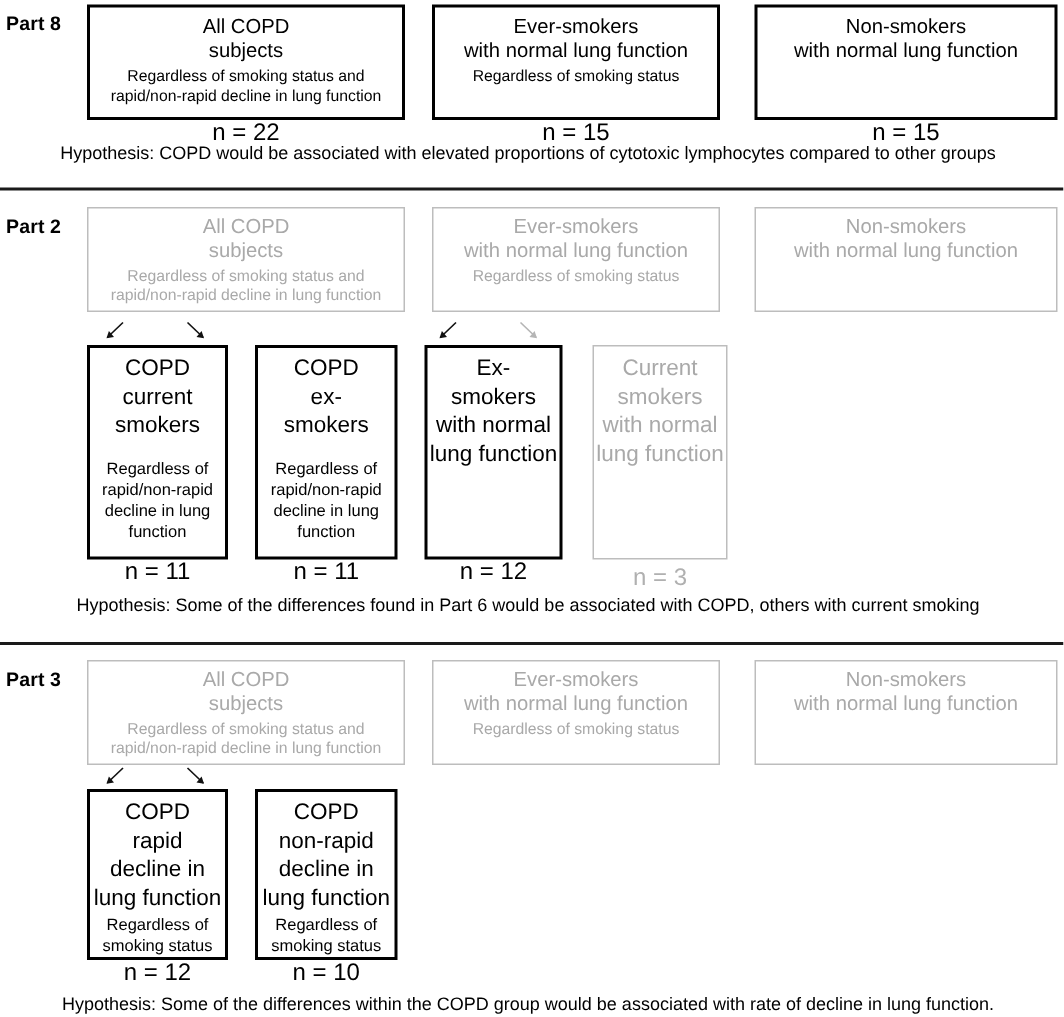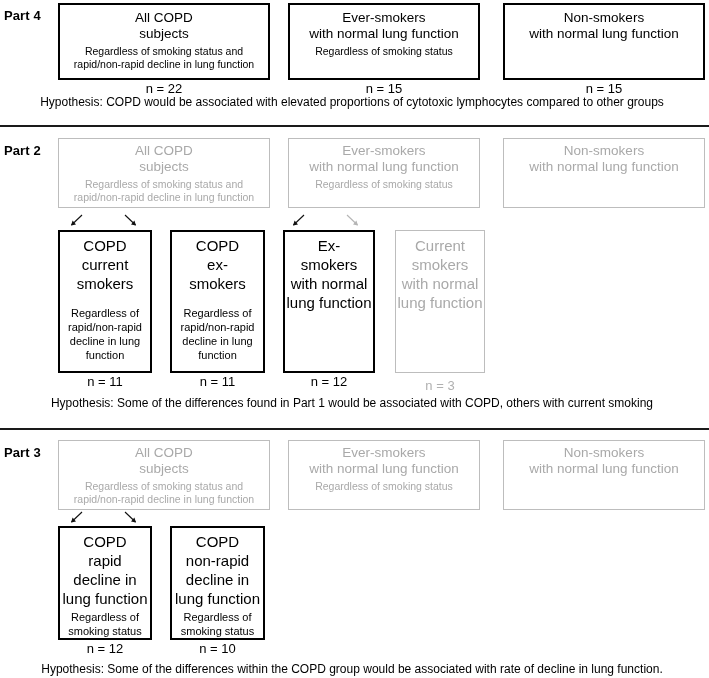--- a/index.html
+++ b/index.html
@@ -80,21 +80,21 @@
   .box .sub-sm {
     font-size: 11px;
     line-height: 14px;
     white-space: pre-line;
     text-align: center;
   }
 
   
   .nlabel {
     position: absolute;
-    font-size: 13px;
+    font-size: 16px;
     line-height: 13px;
     text-align: center;
     white-space: nowrap;
   }
   .nlabel.ghost { color: #b0b0b0; }
 
   
   .arrow {
     position: absolute;
     width: 16px;
@@ -112,21 +112,21 @@
     line-height: 13px;
     white-space: nowrap;
     color: #000;
   }
 </style>
 </head>
 <body>
 
 <div class="part">
 
-  <div class="part-label" style="top:8px;">Part 4</div>
+  <div class="part-label" style="top:8px;">Part 8</div>
 
   <div class="box solid" style="left:58px; top:3px; width:212px; height:77px; padding-top:5px;">
     <div class="title">All COPD
 subjects</div>
     <div class="sub" style="margin-top:3px;">Regardless of smoking status and
 rapid/non-rapid decline in lung function</div>
   </div>
   <div class="nlabel" style="left:58px; top:82px; width:212px;">n = 22</div>
 
   <div class="box solid" style="left:288px; top:3px; width:192px; height:77px; padding-top:5px;">
@@ -229,21 +229,21 @@
 
   <div class="box ghost" style="left:395px; top:230px; width:90px; height:143px; padding-top:5px;">
     <div class="title-lg">Current
 smokers
 with normal
 lung function</div>
     <div class="sub-sm" style="margin-top:13px;"></div>
   </div>
   <div class="nlabel ghost" style="left:395px; top:379px; width:90px;">n = 3</div>
 
-  <div class="hypothesis" style="top:397px;">Hypothesis: Some of the differences found in Part 1 would be associated with COPD, others with current smoking</div>
+  <div class="hypothesis" style="top:397px;">Hypothesis: Some of the differences found in Part 6 would be associated with COPD, others with current smoking</div>
 </div>
 
 <div class="divider" style="top:428px;"></div>
 
 <div class="part">
 
   <div class="part-label" style="top:445px;text-align:right;">Part 3</div>
 
   <div class="box ghost" style="left:58px; top:440px; width:212px; height:70px; padding-top:4px;">
     <div class="title">All COPD

